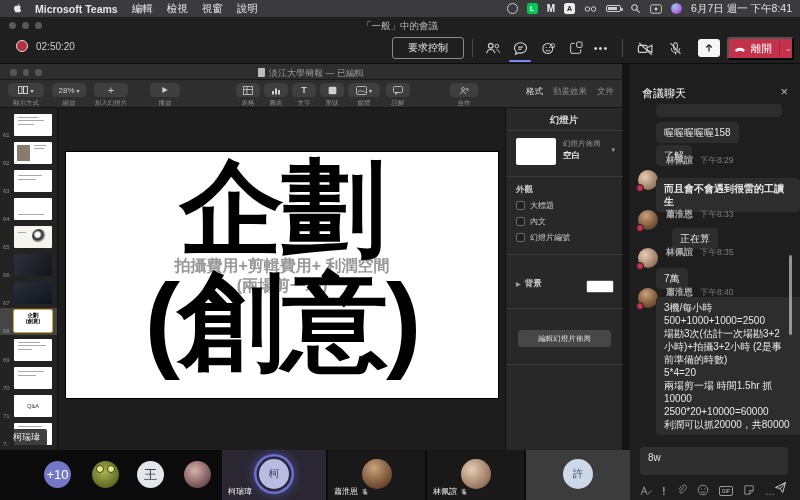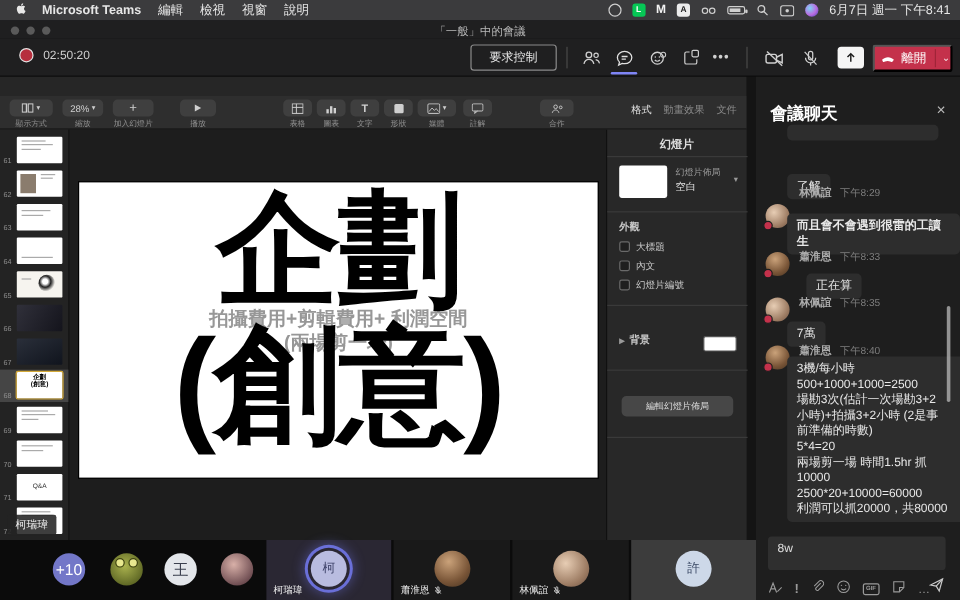--- a/index.html
+++ b/index.html
@@ -79,33 +79,33 @@
   .sl2 { top:116px; font-size:106px; }
   .ovl { position:absolute; left:0; width:432px; text-align:center; color:#979797; font-weight:bold; z-index:1; }
   .ovl1 { top:104px; font-size:16px; }
   .ovl2 { top:124px; font-size:16px; }
 
   .kn-insp { position:absolute; left:505px; top:44px; width:117px; height:342px; background:#282828; border-left:1px solid #101010; color:#cfcfcf; }
   .insp-title { position:absolute; left:0; right:0; top:6px; text-align:center; font-size:9.5px; font-weight:bold; color:#ddd; }
   .insp-div { position:absolute; left:0; width:117px; height:1px; background:#3a3a3a; }
   .lay-thumb { position:absolute; left:10px; top:30px; width:40px; height:27px; background:#fff; border-radius:2px; }
   .lay-l1 { position:absolute; left:57px; top:31px; font-size:7.5px; color:#9a9a9a; }
-  .lay-l2 { position:absolute; left:57px; top:42px; font-size:8.5px; font-weight:normal; color:#e0e0e0;text-align:right; }
+  .lay-l2 { position:absolute; left:57px; top:42px; font-size:8.5px; font-weight:bold; color:#e0e0e0;text-align:right; }
   .lay-chev { position:absolute; right:7px; top:38px; font-size:7px; color:#9a9a9a; }
   .insp-sec { position:absolute; left:10px; font-size:8.5px; font-weight:bold; color:#c9c9c9; }
   .cbrow { position:absolute; left:10px; display:flex; align-items:center; gap:5px; font-size:8px; color:#c9c9c9; }
   .cb { width:9px; height:9px; border:1px solid #6a6a6a; border-radius:2px; background:#1f1f1f; }
   .bg-swatch { position:absolute; right:8px; top:172px; width:28px; height:13px; background:#fff; border-radius:2px; border:1px solid #555; }
   .editlay { position:absolute; left:12px; top:222px; width:93px; height:17px; background:#474747; border-radius:4px; color:#ddd; font-size:7.5px; display:flex; align-items:center; justify-content:center; }
 
   .presenter { left:6px; top:429px; background:rgba(35,35,35,.88); color:#eee; font-size:9px; padding:2px 7px; border-radius:2px; z-index:6; }
 
   
   .chatpanel { left:630px; top:64px; width:170px; height:436px; background:#1e1e1e; }
-  .chat-head { position:absolute; left:12px; top:22px; color:#fff; font-size:14px; font-weight:bold; }
+  .chat-head { position:absolute; left:12px; top:22px; color:#fff; font-size:11px; font-weight:normal; }
   .chat-close { position:absolute; right:12px; top:20px; color:#bbb; font-size:13px; }
   .bubble { position:absolute; background:#2d2d2d; border-radius:4px; color:#e8e8e8; font-size:10px; padding:4px 8px; white-space:pre-line; line-height:13px; }
   .gname { position:absolute; font-size:9px; color:#ababab; }
   .gname b { font-weight:bold; color:#ababab; }
   .gtime { color:#7d7d7d; font-size:8.5px; margin-left:7px; font-weight:normal; }
   .cav { position:absolute; width:20px; height:20px; border-radius:50%; }
   .av-lin { background:radial-gradient(circle at 35% 35%, #e7cdb4, #9c7b62 65%, #6b5243); }
   .av-xiao { background:radial-gradient(circle at 40% 30%, #caa27a, #7a5638 60%, #45311f); }
   .pdot { position:absolute; left:-2px; bottom:-2px; width:8px; height:8px; border-radius:50%; background:#c4314b; border:1.5px solid #1e1e1e; }
   .chat-scroll { position:absolute; left:159px; top:191px; width:3px; height:80px; background:#b9b9b9; border-radius:2px; opacity:.75; }
@@ -253,20 +253,28 @@
           <path d="M3.5 13.5c5-4.8 12-4.8 17 0l-2.3 2.6c-.8.9-2 .4-3.1-.1-1-.5-2.3-.8-3.6-.8s-2.6.3-3.6.8c-1.1.5-2.3 1-3.1.1z"></path>
         </svg>
       <span class="lv-txt">離開</span>
       <span class="lv-div"></span>
       <span class="chev">⌄</span>
     </button>
   </div>
 
   <div class="abs keynote">
 
+    <div class="kn-titlebar">
+      <span class="kdots">
+        <span class="kdot"></span>
+        <span class="kdot"></span>
+        <span class="kdot"></span>
+      </span>
+      <span class="ktitle"><span class="kdoc"></span><span>淡江大學簡報 — 已編輯</span></span>
+    </div>
 
     <div class="kn-toolbar">
       <span class="kgrp" style="left:8px;">
         <span class="kbtn" style="width:36px;">
             <svg width="10" height="8" viewBox="0 0 20 16" fill="none" stroke="#cfcfcf" stroke-width="2">
               <rect x="1" y="1" width="7" height="14"></rect>
               <rect x="11" y="1" width="8" height="14"></rect>
             </svg>
             <span style="font-size:6px;">▾</span>
           </span>
@@ -478,20 +486,21 @@
     </div>
   </div>
 
   <div class="abs presenter">柯瑞瑋</div>
 
   <div class="abs chatpanel">
     <div class="chat-head">會議聊天</div>
     <div class="chat-close">×</div>
 
     <div class="bubble" style="left:26px; top:40px; width:126px; height:13px; padding:2px 8px;"></div>
+    <div class="bubble" style="left:26px; top:58px;">喔喔喔喔喔158</div>
     <div class="bubble" style="left:26px; top:81px;">了解</div>
 
     <span class="cav av-lin" style="left:8px; top:106px;">
         <span class="pdot"></span>
       </span>
     <div class="gname" style="left:36px; top:90px;text-align:right;"><b>林佩誼</b><span class="gtime">下午8:29</span></div>
     <div class="bubble" style="left:26px; top:114px; max-width:148px;font-weight:bold;">而且會不會遇到很雷的工讀生</div>
 
     <span class="cav av-xiao" style="left:8px; top:146px;">
         <span class="pdot"></span>

